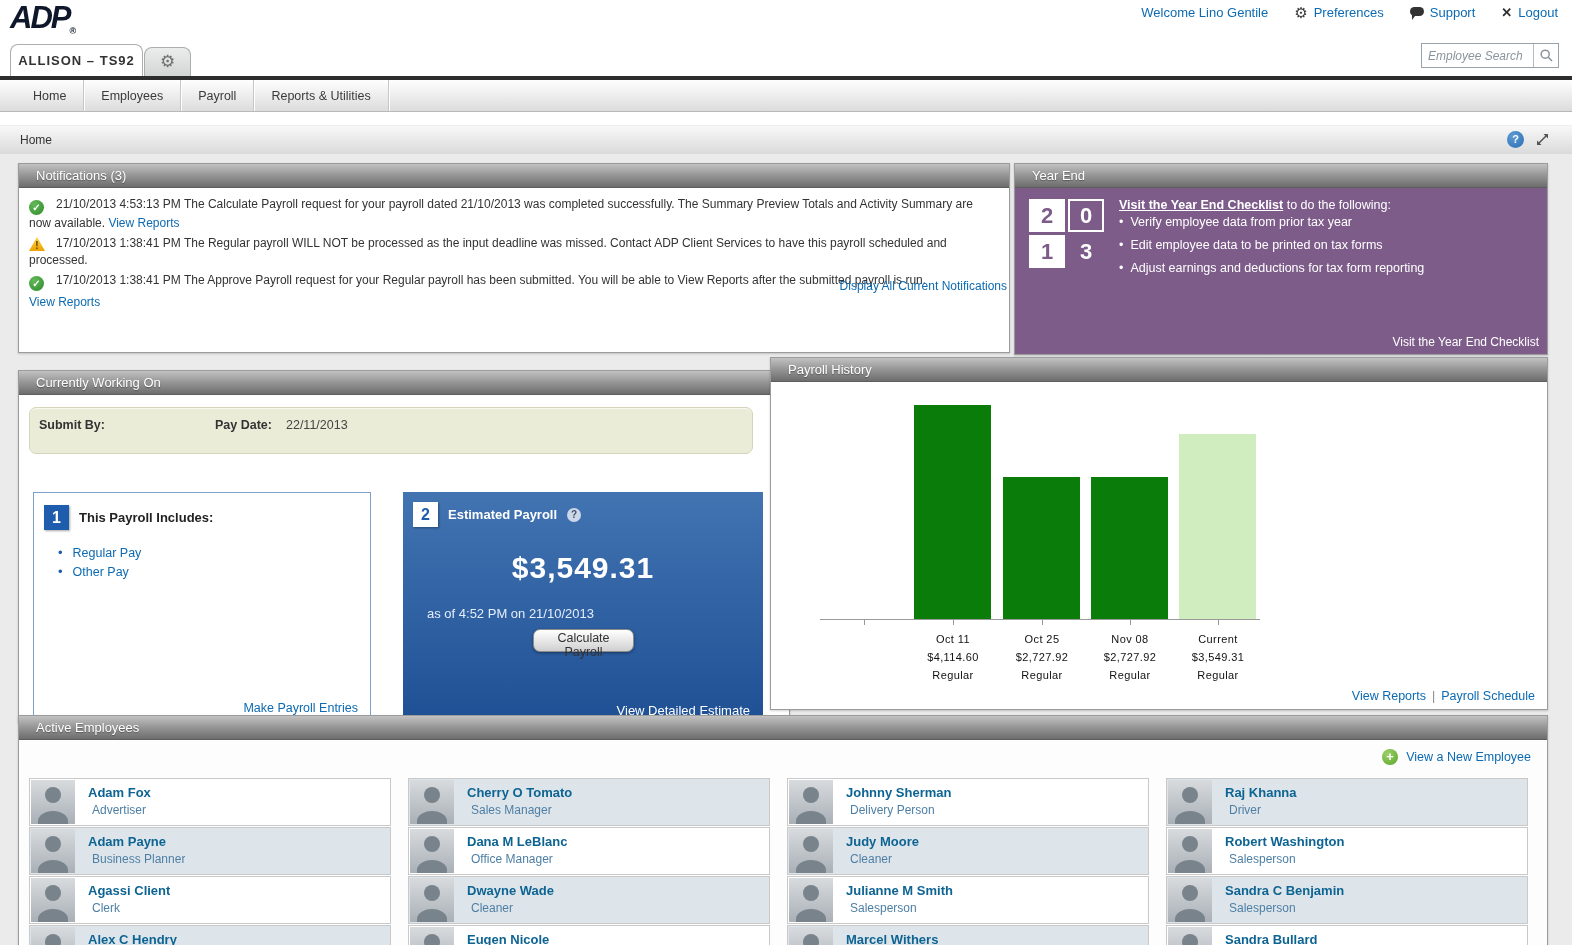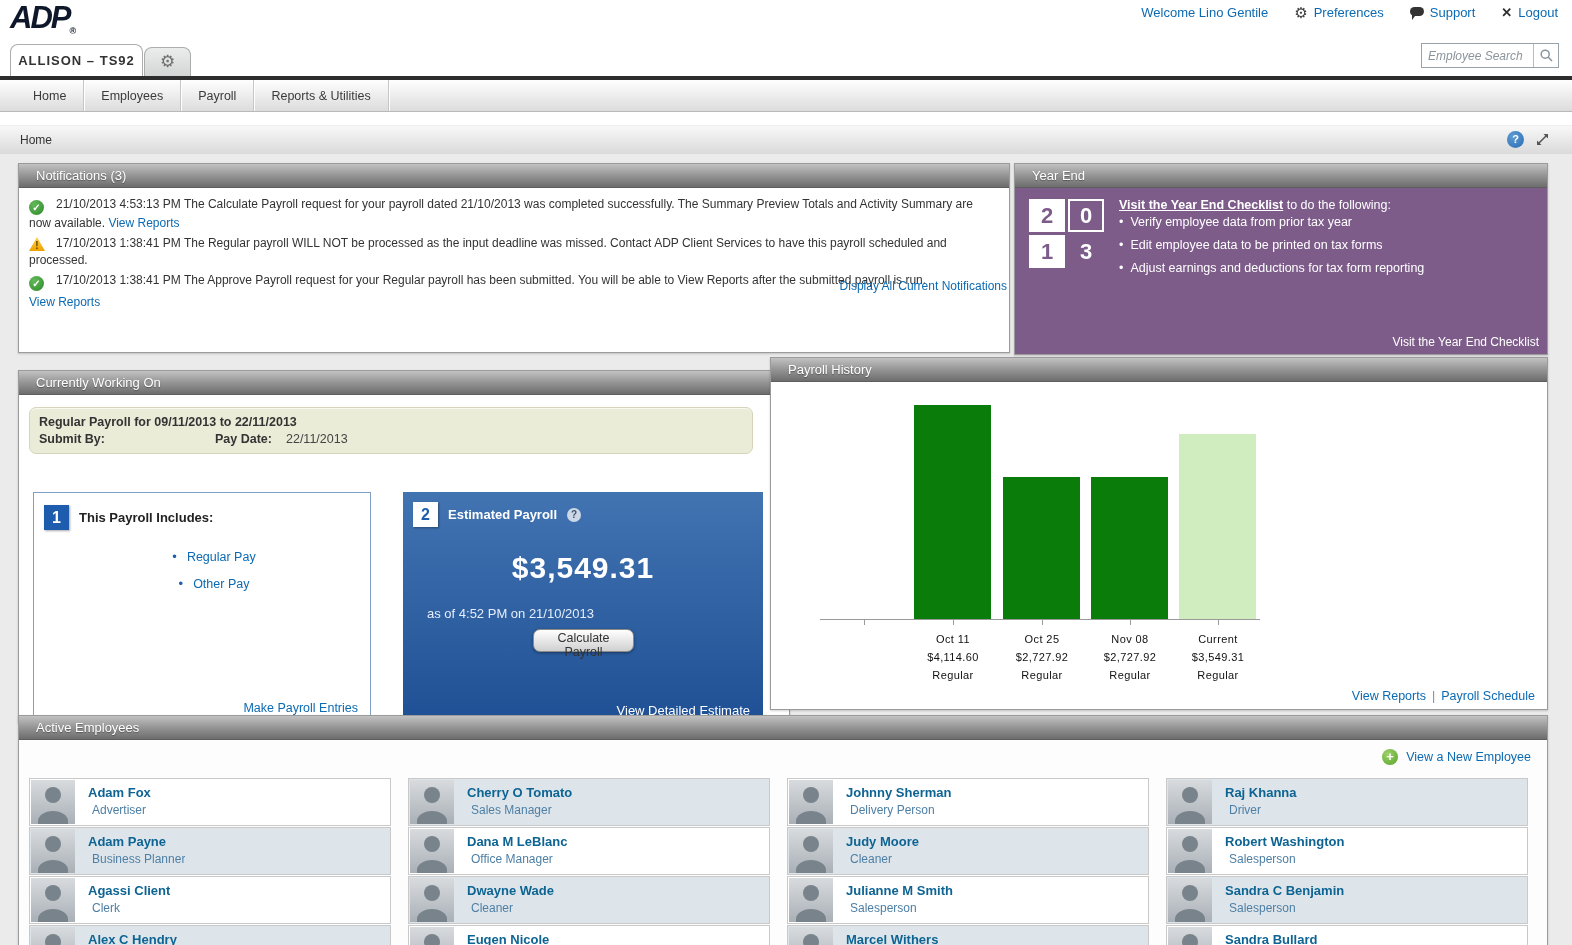--- a/index.html
+++ b/index.html
@@ -95,21 +95,21 @@
   .banner-row .val{margin-left:14px;color:#444;}
   .includes-box{position:absolute;left:14px;top:97px;width:338px;height:236px;box-sizing:border-box;
                 border:1px solid #7f9fc6;background:#fff;}
   .step-head{display:flex;align-items:center;gap:10px;margin:12px 0 0 10px;}
   .stepnum{width:25px;height:25px;background:#1e5dad;color:#fff;font-weight:bold;font-size:16px;
            text-align:center;line-height:25px;box-shadow:1px 1px 2px rgba(0,0,0,.35);}
   .stepnum.inv{background:#fff;color:#1e5dad;}
   .step-title{font-size:13px;font-weight:bold;color:#222;}
   .step-title.w{color:#fff;}
   .inc-list{margin:16px 0 0 24px;}
-  .inc-item{margin-bottom:5px;font-size:12.5px;line-height:22px;text-align:center;}
+  .inc-item{margin-bottom:5px;font-size:12.5px;line-height:13px;}
   .inc-item .dot{color:#1e5dad;margin-right:10px;font-size:13px;}
   .mpe-link{position:absolute;right:12px;bottom:12px;font-size:12.5px;}
   .estimate-box{position:absolute;left:384px;top:97px;width:360px;height:236px;
                 background:linear-gradient(180deg,#4274b2,#1e4f94);}
   .est-head{display:flex;align-items:center;gap:10px;margin:10px 0 0 10px;}
   .q-ic{width:14px;height:14px;border-radius:50%;background:#ccd8e8;color:#41546e;font-size:10px;
         font-weight:bold;text-align:center;line-height:14px;}
   .amount{margin-top:24px;text-align:center;color:#fff;font-size:30px;font-weight:bold;letter-spacing:1px;}
   .asof{margin:21px 0 0 24px;color:#e4edfb;font-size:13px;}
   .calc-btn{position:absolute;left:130px;top:137px;width:101px;height:23px;border-radius:7px;
@@ -234,21 +234,20 @@
           </div>
       </div>
       <a class="ye-foot">Visit the Year End Checklist</a>
     </div>
   </div>
 
   <div class="panel" id="cwo-panel">
     <div class="panel-h">Currently Working On</div>
     <div class="cwo-body">
       <div class="banner">
-        <div class="banner-title">Regular Payroll for 09/11/2013 to 22/11/2013</div>
         <div class="banner-row">
           <span class="lbl submit">Submit By:</span>
           <span class="lbl">Pay Date:</span>
           <span class="val">22/11/2013</span>
         </div>
       </div>
       <div class="includes-box">
         <div class="step-head">
           <span class="stepnum">1</span>
           <span class="step-title">This Payroll Includes:</span>

